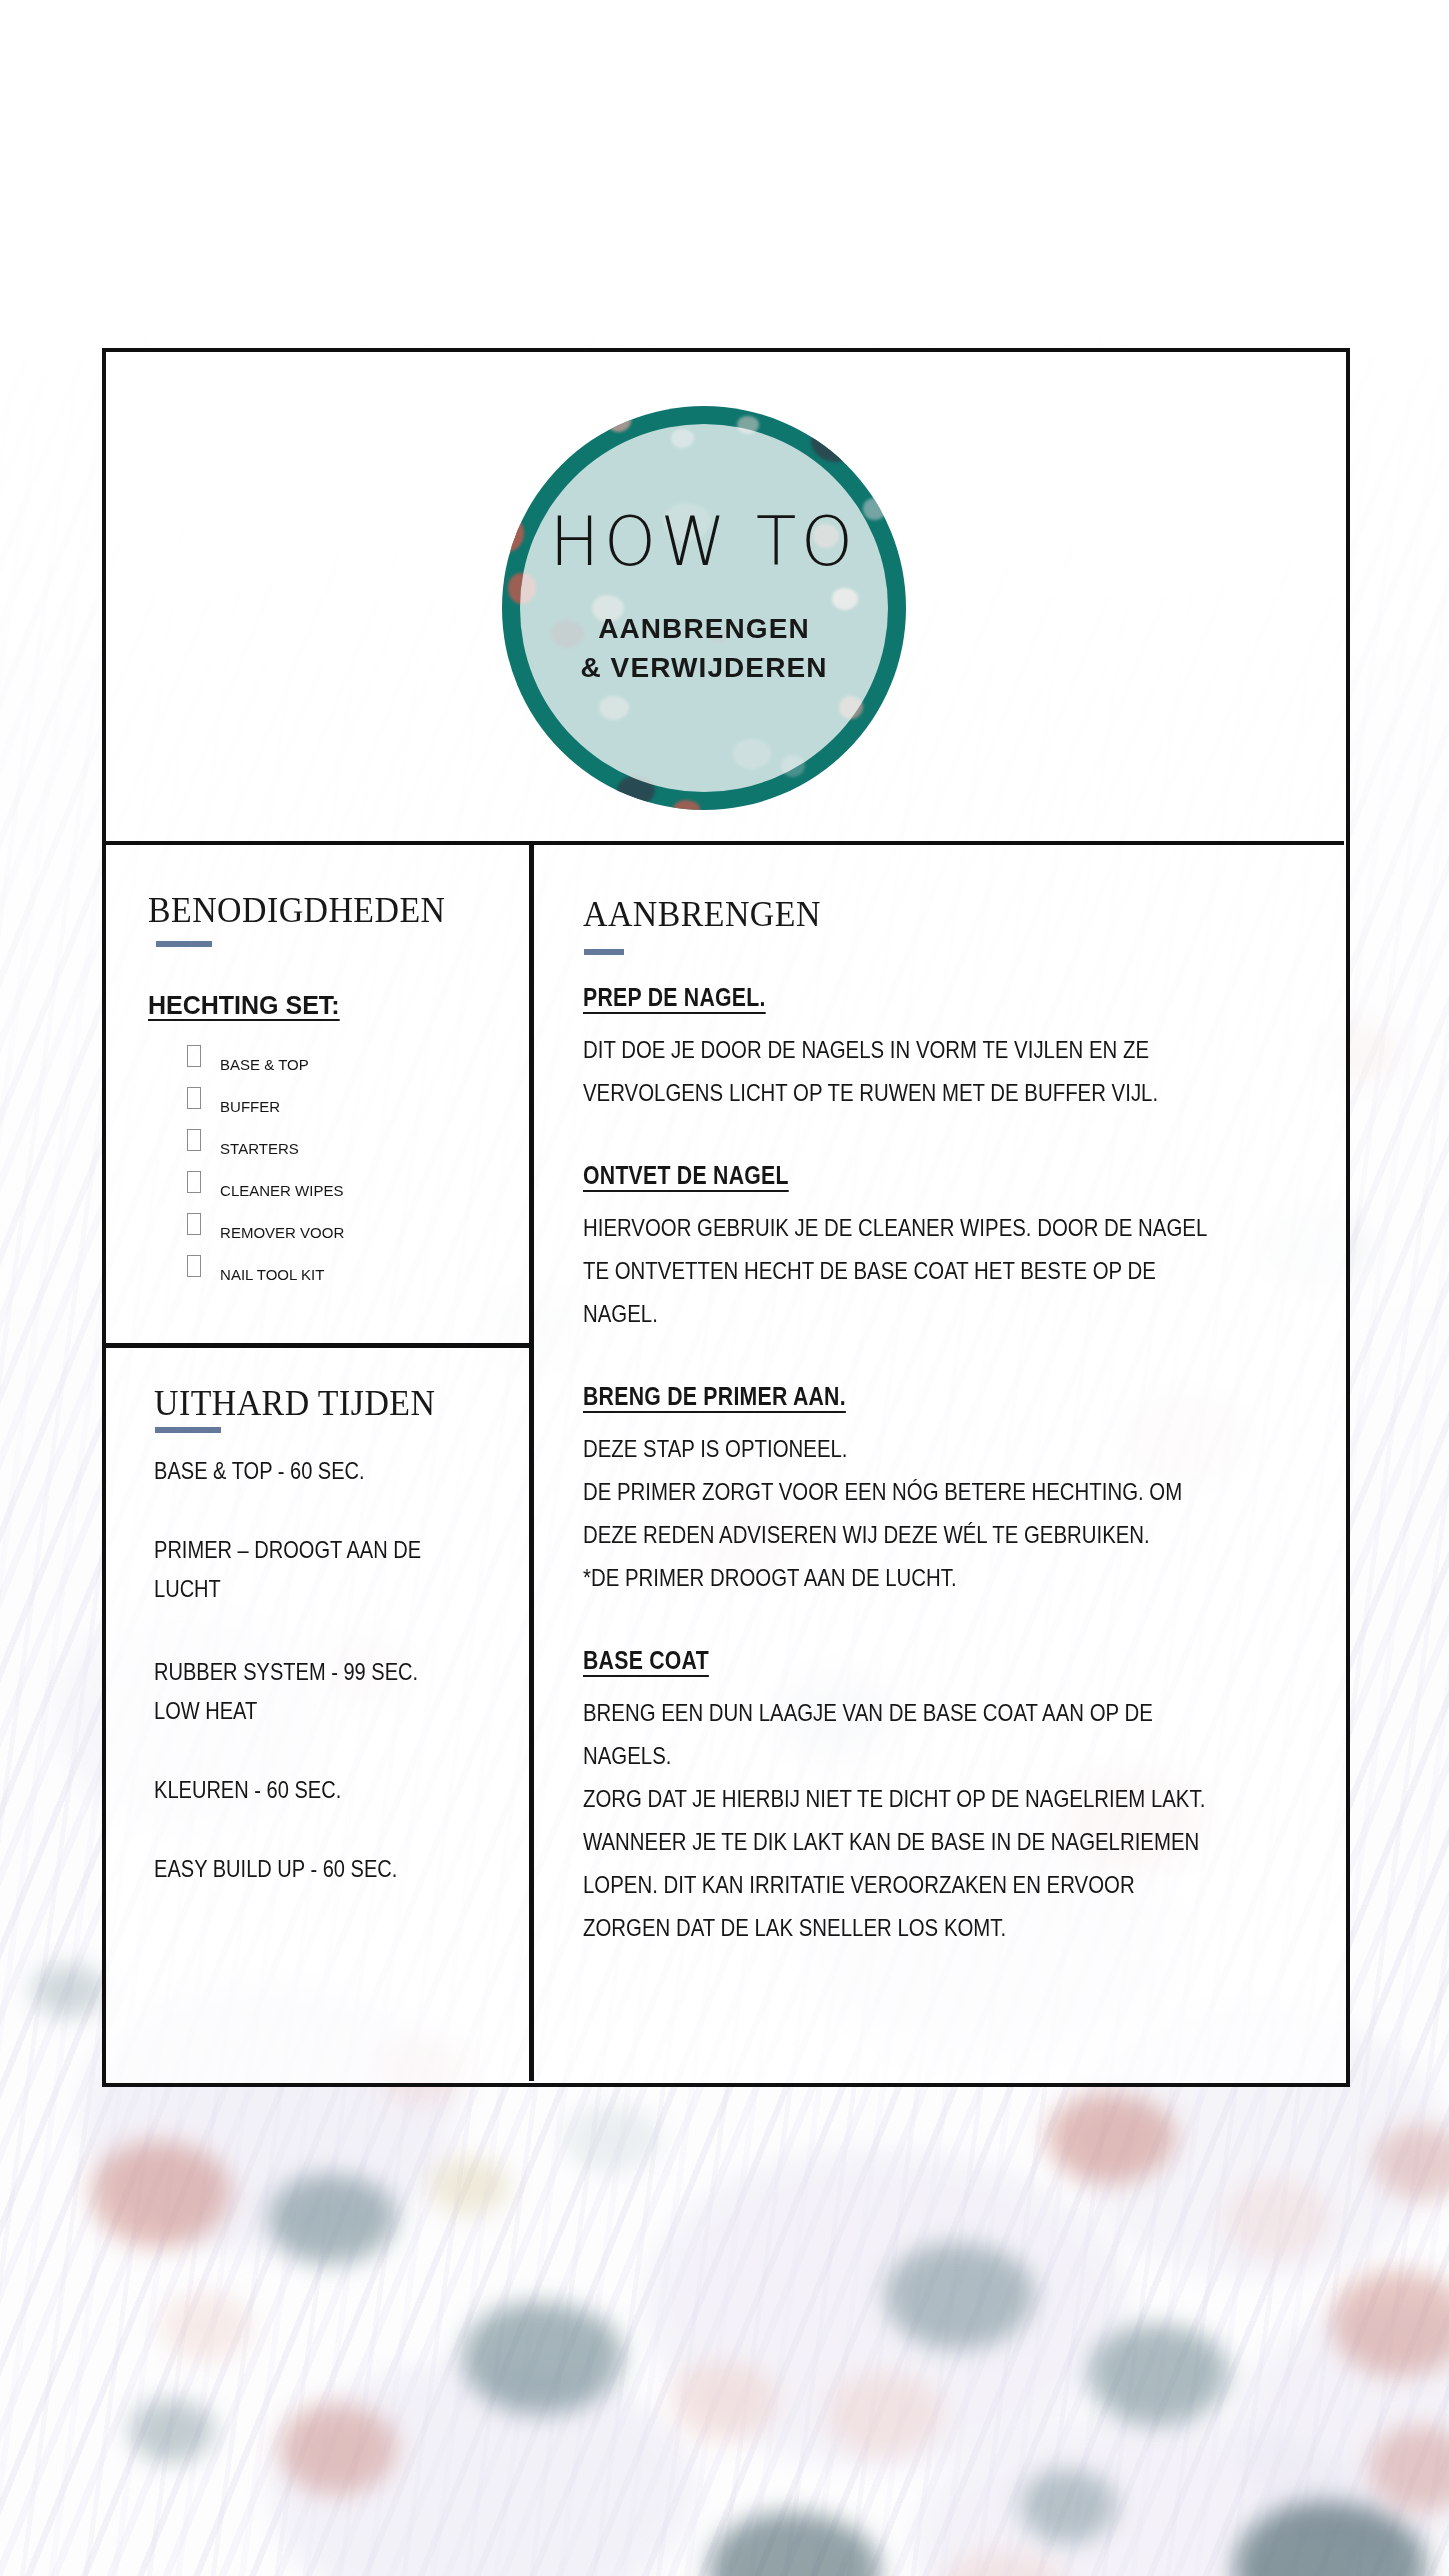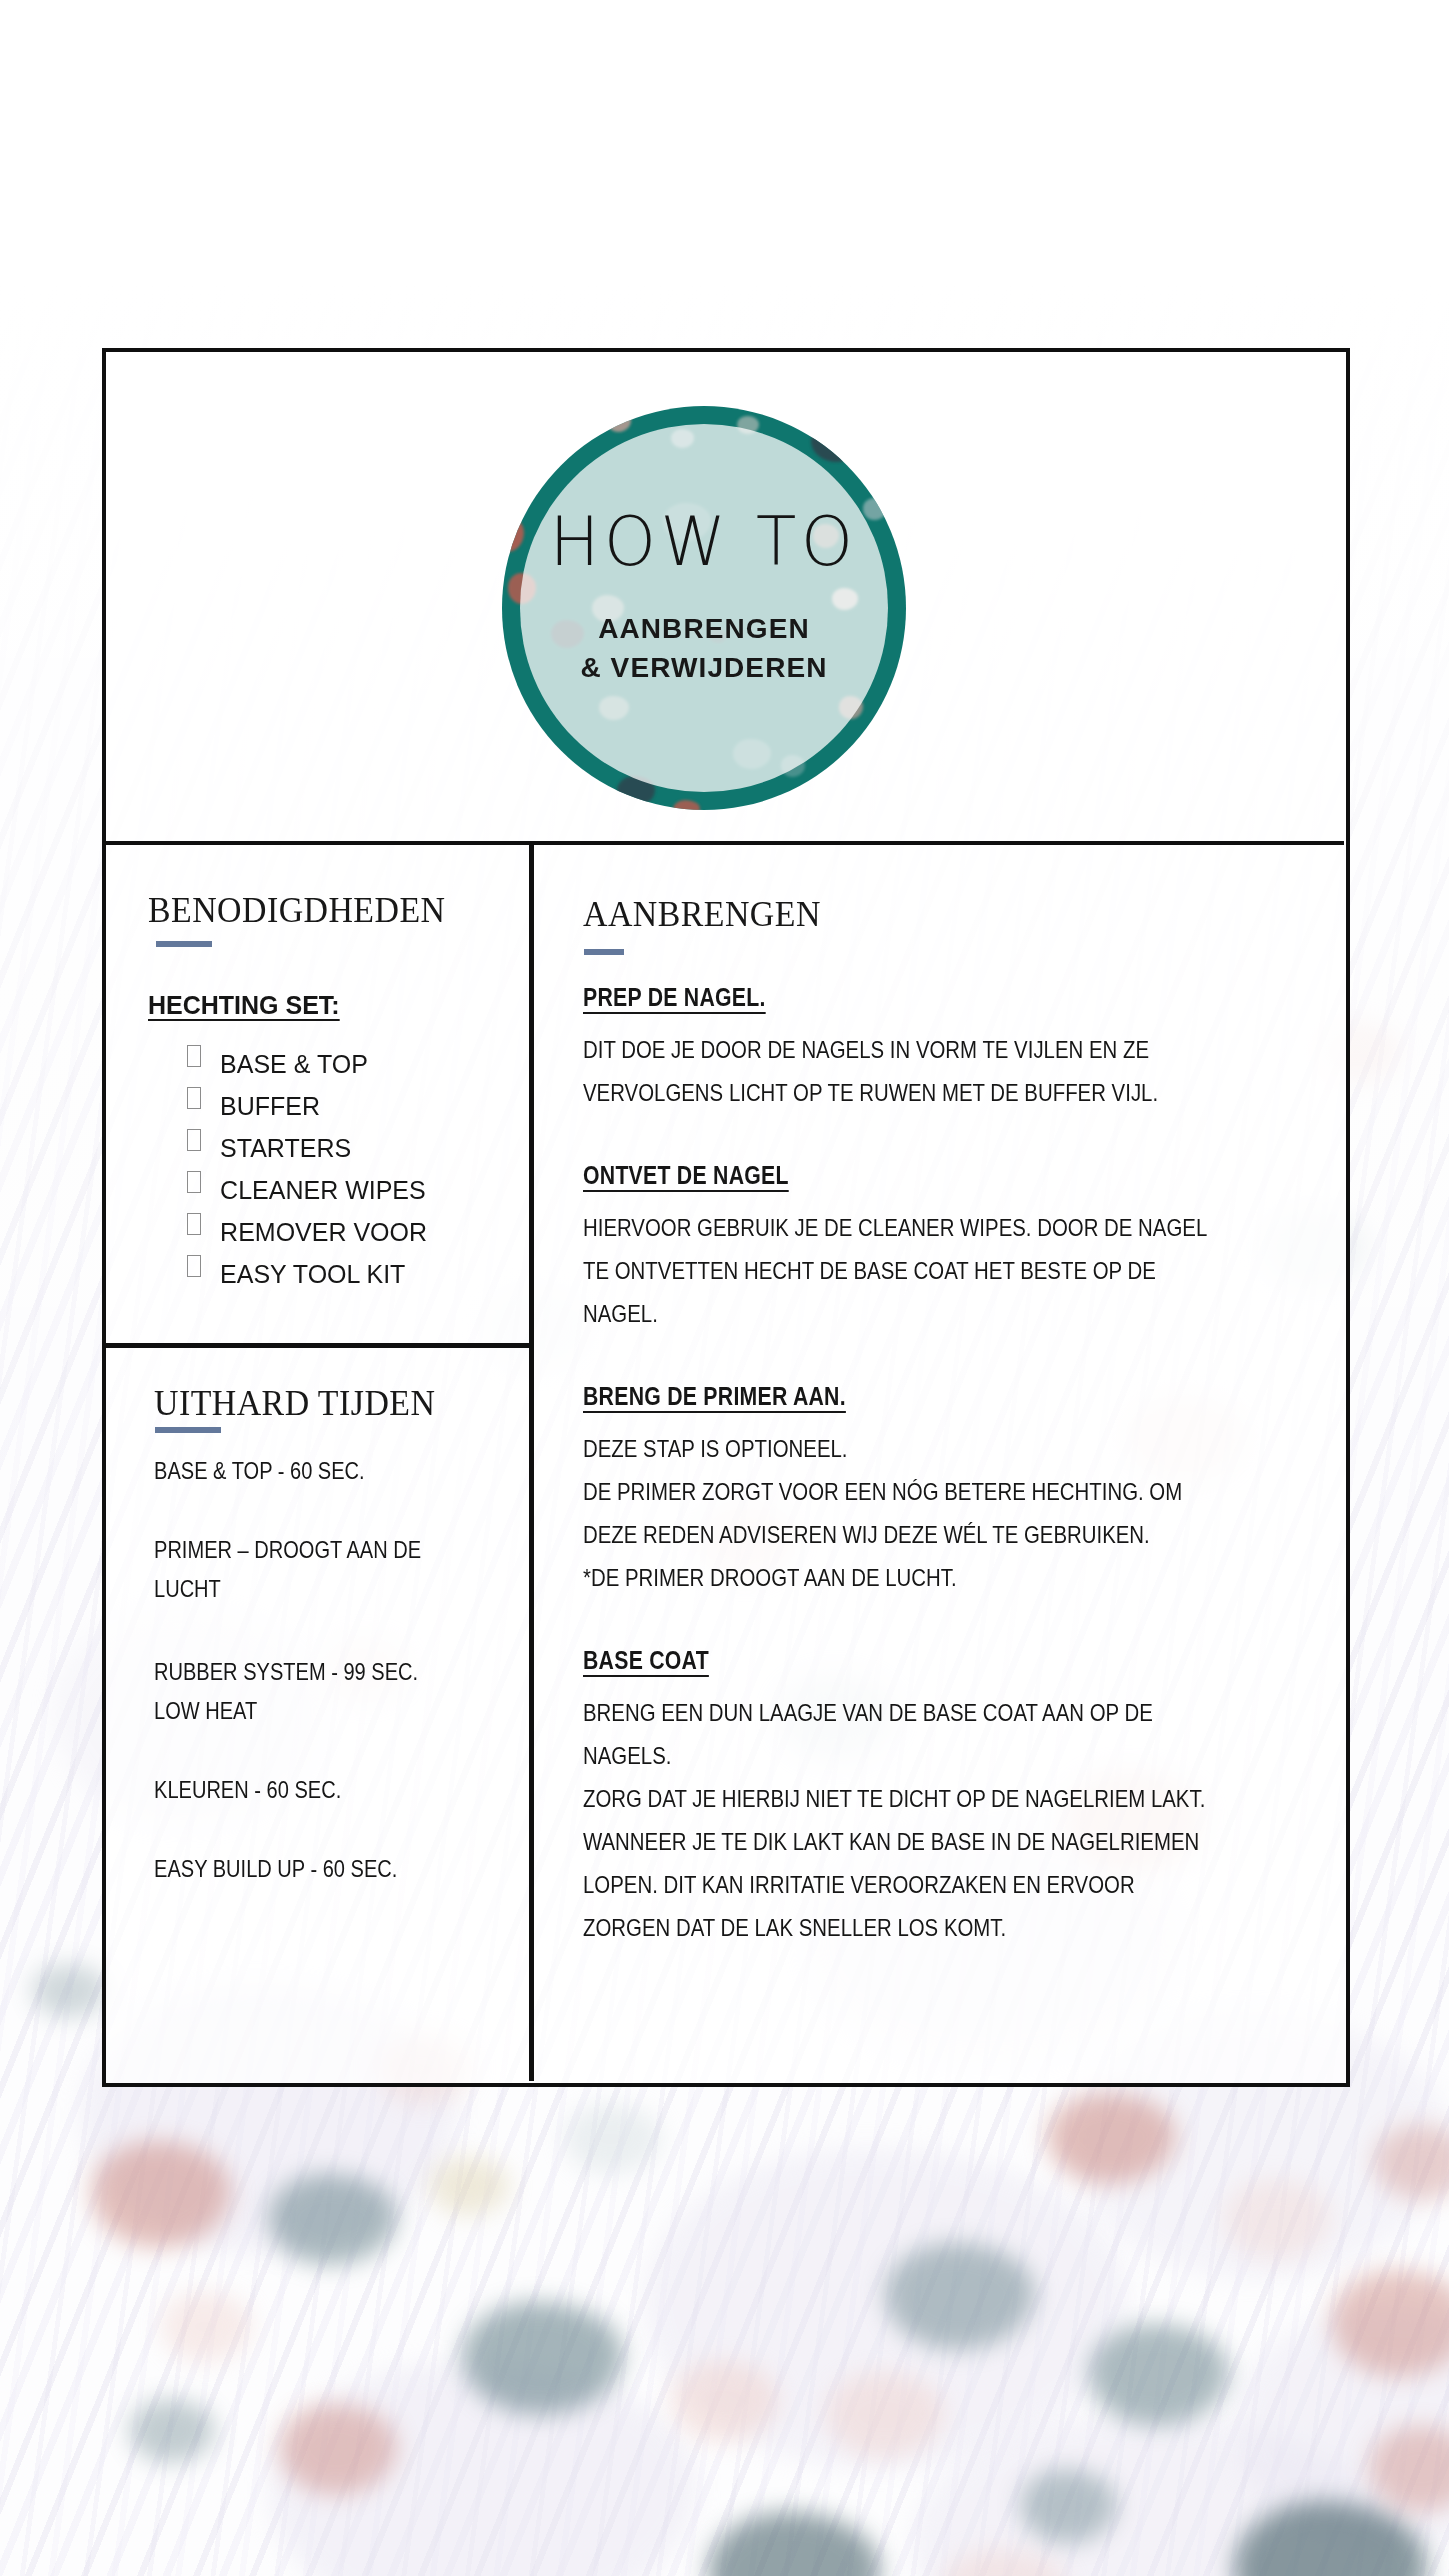--- a/index.html
+++ b/index.html
@@ -39,21 +39,21 @@
   .serif-h{position:absolute;font-family:"Liberation Serif","DejaVu Serif",serif;font-weight:400;
     font-size:36px;letter-spacing:0.5px;color:#181818;transform:scaleX(0.94);transform-origin:left top;white-space:nowrap;}
   .bar{position:absolute;height:5.9px;background:var(--accent,#63789b);}
 
   
   .list-title{position:absolute;left:42px;top:639px;font-size:25px;font-weight:bold;
     text-decoration:underline;text-decoration-thickness:2.1px;text-underline-offset:5.4px;white-space:nowrap;}
   .checklist{position:absolute;left:81px;top:683px;}
   .check-row{display:flex;align-items:center;height:42px;}
   .cb{width:11.8px;height:20.4px;border:1.6px solid #8c8c8c;background:rgba(255,255,255,0.5);margin-right:19.3px;flex:none;}
-  .check-label{font-size:25px;letter-spacing:0;white-space:nowrap;margin-top:16px;}
+  .check-label{font-size:15px;letter-spacing:0;white-space:nowrap;margin-top:16px;}
 
   .times{position:absolute;left:48px;top:1100px;width:419px;transform:scaleX(0.85);transform-origin:left top;}
   .time-item{font-size:23.6px;line-height:39px;margin:0 0 40px 0;white-space:pre-line;}
   .time-item.gap{margin-top:44px;}
 
   
   .right-h{left:477px;top:541px;}
   .sections{position:absolute;left:477px;top:629px;width:912px;transform:scaleX(0.85);transform-origin:left top;}
   .section h3{margin:0 0 15px 0;font-size:25px;line-height:32px;font-weight:bold;letter-spacing:0.3px;
     text-decoration:underline;text-decoration-thickness:2.1px;text-underline-offset:6.4px;white-space:nowrap;}
@@ -171,21 +171,21 @@
         <div class="check-row">
           <span class="cb"></span>
           <span class="check-label">CLEANER WIPES</span>
         </div>
         <div class="check-row">
           <span class="cb"></span>
           <span class="check-label">REMOVER VOOR</span>
         </div>
         <div class="check-row">
           <span class="cb"></span>
-          <span class="check-label">EASY TOOL KIT</span>
+          <span class="check-label">NAIL TOOL KIT</span>
         </div>
       </div>
 
     <div class="serif-h" style="left:48px;top:1030px;">UITHARD TIJDEN</div>
     <div class="bar" style="left:49px;top:1075px;width:66px;"></div>
     <div class="times" id="times">
         <div class="time-item">BASE &amp; TOP - 60 SEC.</div>
         <div class="time-item">PRIMER – DROOGT AAN DE
 LUCHT</div>
         <div class="time-item gap">RUBBER SYSTEM - 99 SEC.

